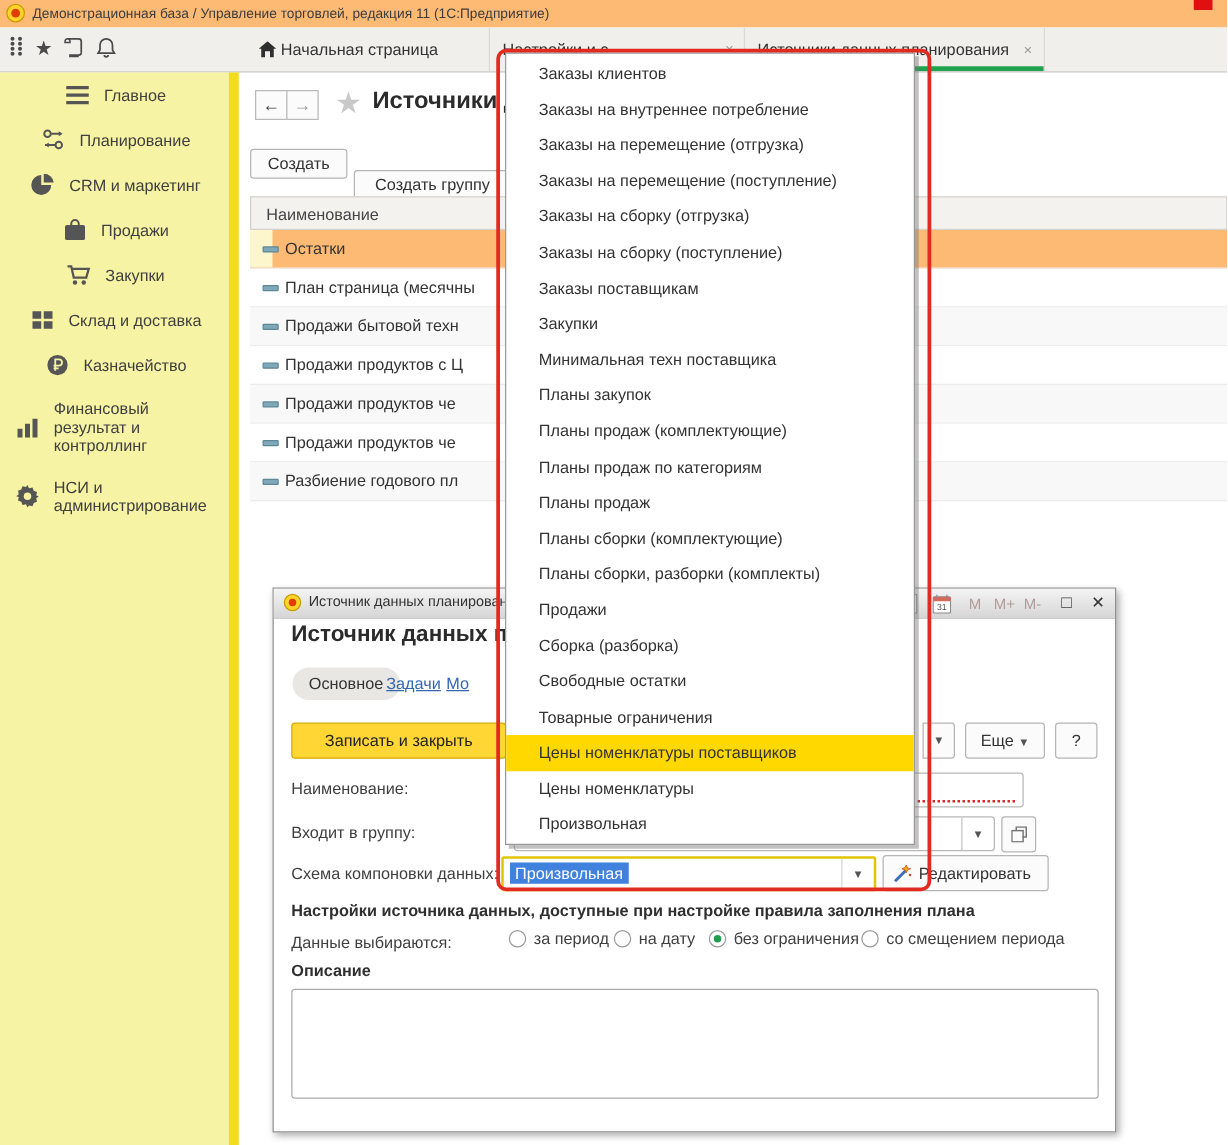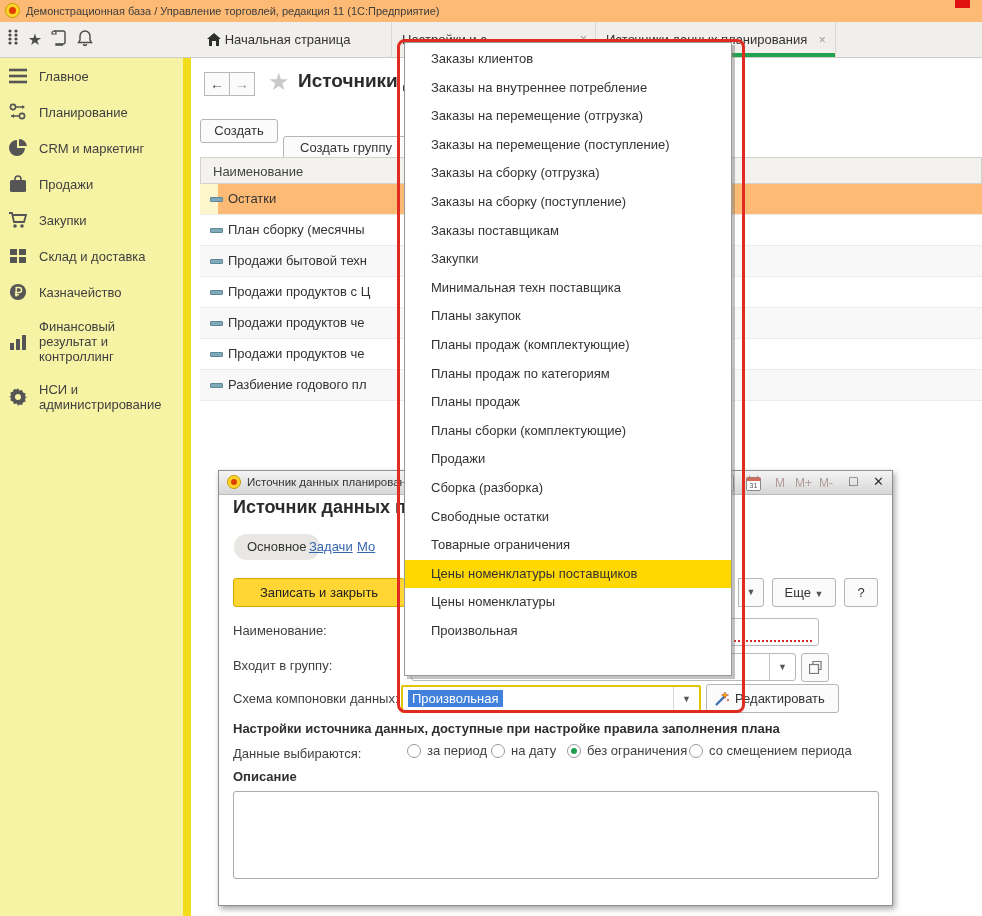--- a/index.html
+++ b/index.html
@@ -15,21 +15,21 @@
   .titlebar .close-frag{position:absolute;left:955px;top:0;width:15px;height:8px;background:#e01010;}
   
   .tabbar{left:0;top:22px;width:982px;height:36px;background:#f1efec;border-bottom:1px solid #cfccc8;box-sizing:border-box;}
   .tb-icon{position:absolute;top:7px;width:22px;height:22px;color:#4a4a4a;text-align:center;line-height:22px;font-size:16px;cursor:pointer;}
   .tab{position:absolute;top:0;height:35px;line-height:35px;box-sizing:border-box;border-right:1px solid #dcd9d5;padding:0 10px;white-space:nowrap;overflow:hidden;}
   .tab .close-x{color:#9a9a9a;font-size:12px;margin-left:8px;}
   .tab.active .underline{position:absolute;left:0;bottom:0;height:4px;width:100%;background:#21a24e;}
   
   .sidebar{left:0;top:58px;width:183px;height:858px;background:#f7f3a5;}
   .side-stripe{left:183px;top:58px;width:8px;height:858px;background:#f2dd1b;}
-  .side-item{position:relative;display:flex;align-items:center;gap:11px;padding:9px 6px 9px 8px;cursor:pointer;color:#3f3f3f;}
+  .side-item{position:relative;display:flex;align-items:center;gap:11px;padding:9px 6px 9px 8px;cursor:pointer;color:#3f3f3f;justify-content:center;}
   .side-item svg{flex:0 0 20px;}
   .side-item .lbl{line-height:15px;}
   
   .navbtn{position:absolute;top:72px;width:26px;height:24px;background:#fbfbfb;border:1px solid #b9b9b9;box-sizing:border-box;
           text-align:center;line-height:22px;color:#444;font-size:14px;}
   .star-big{position:absolute;left:268px;top:68px;font-size:24px;color:#c9c9c9;}
   .page-title{position:absolute;left:298px;top:70px;font-size:19px;font-weight:bold;color:#2b2b2b;white-space:nowrap;}
   .btn{position:absolute;height:24px;background:#fbfbfb;border:1px solid #b5b5b5;border-radius:3px;box-sizing:border-box;
        text-align:center;line-height:22px;padding:0 12px;color:#333;cursor:pointer;white-space:nowrap;}
   .list-table{position:absolute;left:200px;top:157px;width:782px;}
@@ -229,21 +229,21 @@
 
   <div class="list-table z1">
     <div class="lt-header">Наименование</div>
     <div class="lt-row sel">
       <span class="iconcell"></span>
         <span class="dash-ic"></span>
       <span class="rowlbl">Остатки</span>
     </div>
     <div class="lt-row">
       <span class="dash-ic"></span>
-      <span class="rowlbl">План сборку (месячны</span>
+      <span class="rowlbl">План страница (месячны</span>
     </div>
     <div class="lt-row alt">
       <span class="dash-ic"></span>
       <span class="rowlbl">Продажи бытовой техн</span>
     </div>
     <div class="lt-row">
       <span class="dash-ic"></span>
       <span class="rowlbl">Продажи продуктов с Ц</span>
     </div>
     <div class="lt-row alt">
@@ -374,20 +374,21 @@
     <div class="dd-item">Заказы на сборку (отгрузка)</div>
     <div class="dd-item">Заказы на сборку (поступление)</div>
     <div class="dd-item">Заказы поставщикам</div>
     <div class="dd-item">Закупки</div>
     <div class="dd-item">Минимальная техн поставщика</div>
     <div class="dd-item">Планы закупок</div>
     <div class="dd-item">Планы продаж (комплектующие)</div>
     <div class="dd-item">Планы продаж по категориям</div>
     <div class="dd-item">Планы продаж</div>
     <div class="dd-item">Планы сборки (комплектующие)</div>
+    <div class="dd-item">Планы сборки, разборки (комплекты)</div>
     <div class="dd-item">Продажи</div>
     <div class="dd-item">Сборка (разборка)</div>
     <div class="dd-item">Свободные остатки</div>
     <div class="dd-item">Товарные ограничения</div>
     <div class="dd-item hl">Цены номенклатуры поставщиков</div>
     <div class="dd-item">Цены номенклатуры</div>
     <div class="dd-item">Произвольная</div>
   </div>
 
   <div class="abs red-rect z9"></div>

